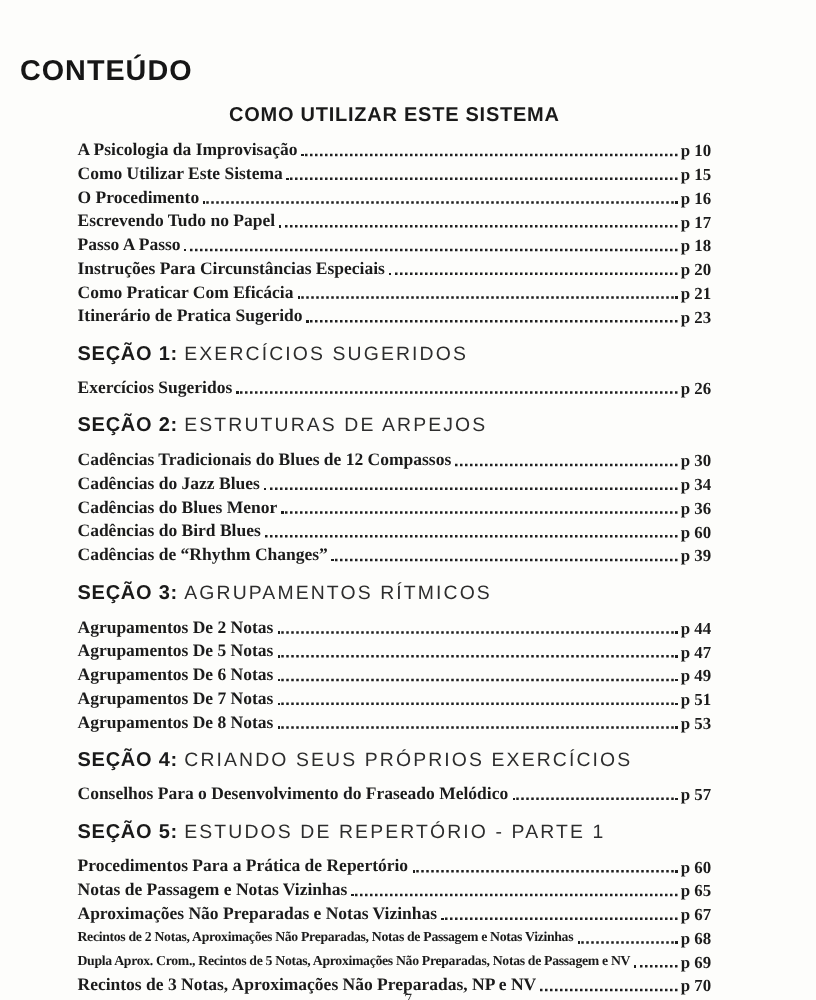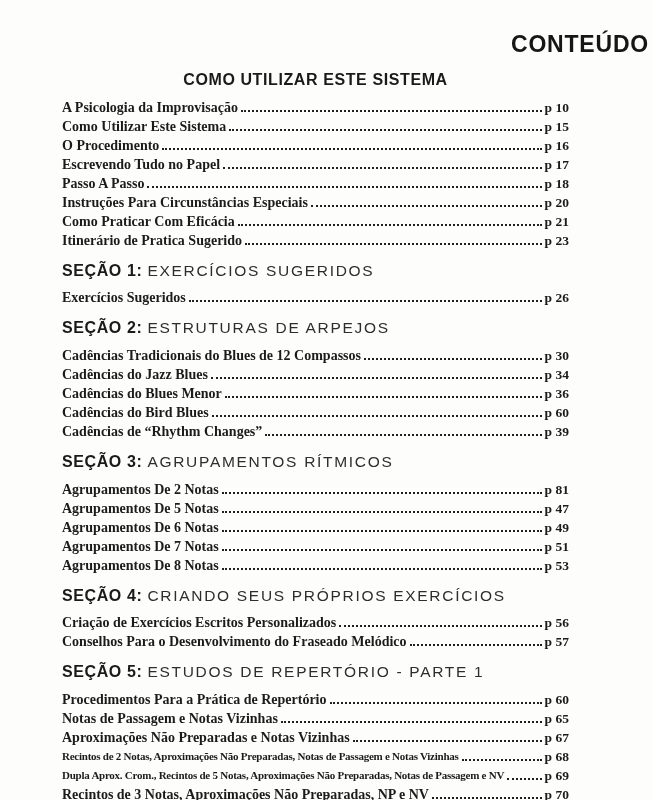--- a/index.html
+++ b/index.html
@@ -6,23 +6,23 @@
   body {
     width: 653px;
     height: 800px;
     overflow: hidden;
     background: #fdfdfb;
     color: #1b1b1b;
     font-family: "Liberation Serif", serif;
     position: relative;
   }
   .page-title {
-    margin: 4px;
+    margin: 16px;
     padding-top: 28px;
-    text-align: right;
+    text-align: left;
     font-family: "Liberation Sans", sans-serif;
     font-weight: 700;
     font-size: 23px;
     line-height: 1.05;
     letter-spacing: 0.8px;
     color: #161616;
   }
   .content {
     margin: 12px 84px 0 62px;
   }
@@ -170,21 +170,21 @@
         <span class="dots"></span>
         <span class="pagenum">p 39</span>
     </div>
   </div>
 
   <div class="section">
     <h2 class="sec-heading"><span class="sec-prefix">SEÇÃO 3:</span> <span class="sec-rest">AGRUPAMENTOS RÍTMICOS</span></h2>
     <div class="row">
       <span class="label">Agrupamentos De 2 Notas</span>
         <span class="dots"></span>
-        <span class="pagenum">p 81</span>
+        <span class="pagenum">p 44</span>
     </div>
     <div class="row">
       <span class="label">Agrupamentos De 5 Notas</span>
         <span class="dots"></span>
         <span class="pagenum">p 47</span>
     </div>
     <div class="row">
       <span class="label">Agrupamentos De 6 Notas</span>
         <span class="dots"></span>
         <span class="pagenum">p 49</span>
@@ -196,25 +196,20 @@
     </div>
     <div class="row">
       <span class="label">Agrupamentos De 8 Notas</span>
         <span class="dots"></span>
         <span class="pagenum">p 53</span>
     </div>
   </div>
 
   <div class="section">
     <h2 class="sec-heading"><span class="sec-prefix">SEÇÃO 4:</span> <span class="sec-rest">CRIANDO SEUS PRÓPRIOS EXERCÍCIOS</span></h2>
-    <div class="row">
-      <span class="label">Criação de Exercícios Escritos Personalizados</span>
-        <span class="dots"></span>
-        <span class="pagenum">p 56</span>
-    </div>
     <div class="row">
       <span class="label">Conselhos Para o Desenvolvimento do Fraseado Melódico</span>
         <span class="dots"></span>
         <span class="pagenum">p 57</span>
     </div>
   </div>
 
   <div class="section">
     <h2 class="sec-heading"><span class="sec-prefix">SEÇÃO 5:</span> <span class="sec-rest">ESTUDOS DE REPERTÓRIO - PARTE 1</span></h2>
     <div class="row">

